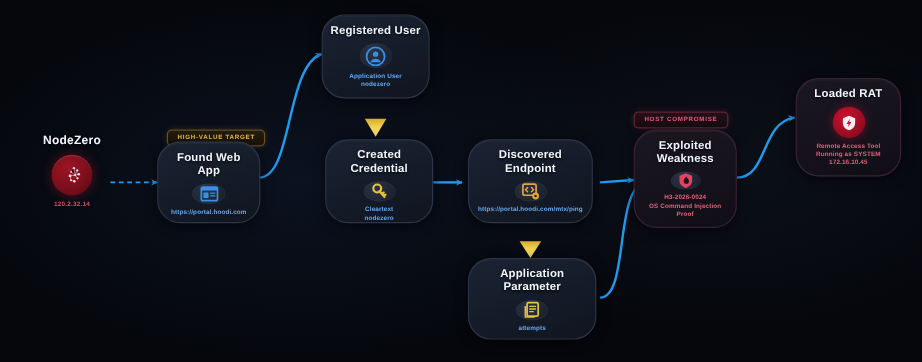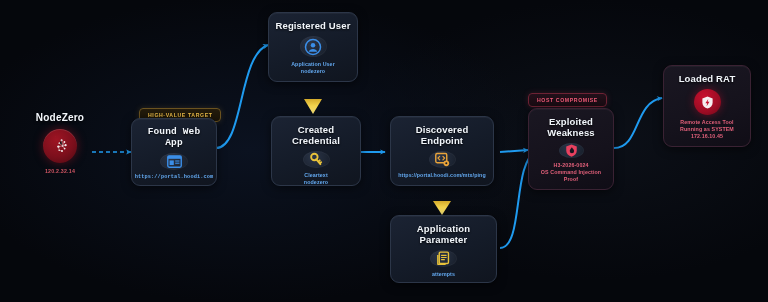--- a/index.html
+++ b/index.html
@@ -15,21 +15,21 @@
       radial-gradient(ellipse 360px 200px at 600px 140px, #0c1018 0%, rgba(8,12,20,0) 70%),
       #05070c;
   }
   #edges{position:absolute;left:0;top:0;width:768px;height:302px;}
 
   
   .node{
     position:absolute;
     background:linear-gradient(160deg,#1b2333 0%,#141b28 55%,#10151f 100%);
     border:1px solid #2c3648;
-    border-radius:9px;
+    border-radius:19px;
     box-shadow:0 2px 10px rgba(0,0,0,.55), inset 0 1px 0 rgba(255,255,255,.04);
     display:flex;flex-direction:column;align-items:center;
     padding:7px 6px 6px;
     box-sizing:border-box;
   }
   .node.red{
     background:linear-gradient(160deg,#1a1722 0%,#15121c 60%,#100d16 100%);
     border-color:#3a2233;
   }
   .node .title{
@@ -158,21 +158,21 @@
                    M11.2 16.2 L14 17"></path>
         </g>
       </svg>
     </div>
     <div class="nz-ip">120.2.32.14</div>
   </div>
 
   <div class="badge hvt" style="left:139px;top:108px;">HIGH-VALUE TARGET</div>
   <div class="badge hc" style="left:528px;top:93px;">HOST COMPROMISE</div>
 
-  <div class="node" style="left:131px;top:118px;width:86px;height:68px;font-family:Liberation Mono, monospace;">
+  <div class="node" style="left:131px;top:118px;width:86px;height:68px;">
     <div class="title">Found Web App</div>
     <div class="orb plain" style="width:28px;height:28px;">
       <svg width="17" height="17" viewBox="0 0 24 24">
         <rect x="2.5" y="4" width="19" height="16" rx="2" fill="none" stroke="#3b8ee8" stroke-width="2"></rect>
         <rect x="2.5" y="4" width="19" height="4.2" fill="#3b8ee8"></rect>
         <rect x="5" y="10.5" width="6" height="6.5" fill="#3b8ee8"></rect>
         <rect x="13" y="10.5" width="6" height="1.6" fill="#3b8ee8"></rect>
         <rect x="13" y="13.6" width="6" height="1.6" fill="#3b8ee8"></rect>
       </svg>
     </div>

